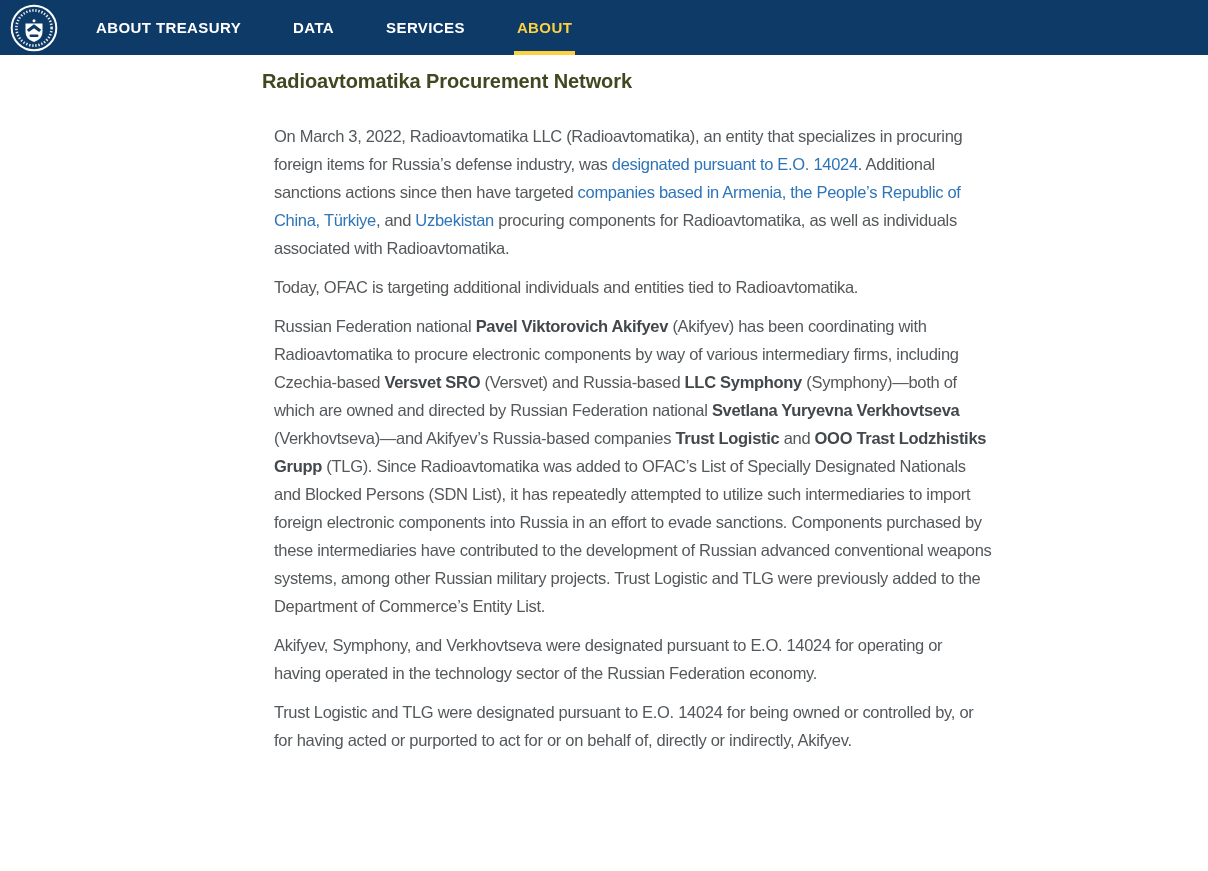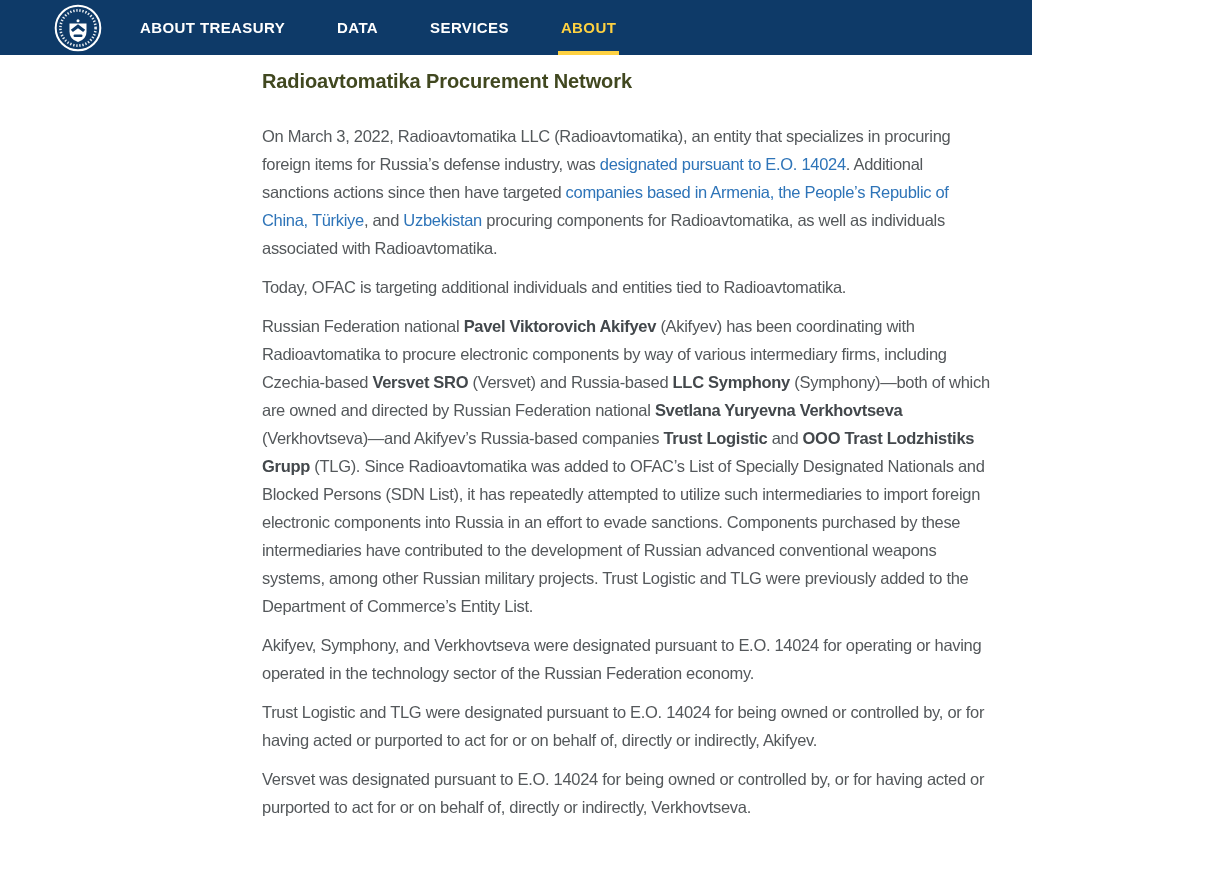--- a/index.html
+++ b/index.html
@@ -11,23 +11,23 @@
     --white:#ffffff;
   }
   *{margin:0;padding:0;box-sizing:border-box;}
   html,body{background:#fff;}
   body{
     width:1208px;height:871px;position:relative;overflow:hidden;
     font-family:"Liberation Sans","DejaVu Sans",sans-serif;
   }
   
   .topbar{
-    position:absolute;top:0;left:0;width:1032px;height:55px;
+    position:absolute;top:0;left:0;width:1208px;height:55px;
     background:var(--navy);
-    display:flex;align-items:center;padding-left:44px;
+    display:flex;align-items:center;
   }
   .seal{
     width:48px;height:48px;margin-left:10px;flex:none;display:block;
   }
   .nav-links{
     display:flex;align-items:stretch;height:100%;
     margin-left:38px;gap:52px;
   }
   .nav-item{
     display:flex;align-items:center;position:relative;
@@ -50,21 +50,21 @@
     position:absolute;left:262px;top:55px;width:730px;padding-top:12px;
   }
   h1.page-title{
     font-size:20px;line-height:28px;font-weight:700;
     color:var(--heading);
     margin:0 0 27px 0;letter-spacing:-0.1px;
   }
   .para{
     font-size:16.5px;line-height:28px;letter-spacing:-0.3px;
     color:var(--body);
-    margin:0 0 11px 0;
+    margin:0 0 11px 12px;
   }
   .para .bold{font-weight:700;color:#43484c;text-align:center;}
   .para a{
     color:var(--link);text-decoration:none;cursor:pointer;
   }
 </style>
 </head>
 <body>
 
 <header class="topbar">
@@ -90,15 +90,14 @@
 <div class="scroll-artifact"></div>
 
 <main class="main">
   <h1 class="page-title">Radioavtomatika Procurement Network</h1>
   <div>
       <p class="para"><span>On March 3, 2022, Radioavtomatika LLC (Radioavtomatika), an entity that specializes in procuring foreign items for Russia’s defense industry, was </span><a>designated pursuant to E.O. 14024</a><span>. Additional sanctions actions since then have targeted </span><a>companies based in Armenia, the People’s Republic of China, Türkiye</a><span>, and </span><a>Uzbekistan</a><span> procuring components for Radioavtomatika, as well as individuals associated with Radioavtomatika.</span></p>
       <p class="para"><span>Today, OFAC is targeting additional individuals and entities tied to Radioavtomatika.</span></p>
       <p class="para"><span>Russian Federation national </span><span class="bold">Pavel Viktorovich Akifyev</span><span> (Akifyev) has been coordinating with Radioavtomatika to procure electronic components by way of various intermediary firms, including Czechia-based </span><span class="bold">Versvet SRO</span><span> (Versvet) and Russia-based </span><span class="bold">LLC Symphony</span><span> (Symphony)—both of which are owned and directed by Russian Federation national </span><span class="bold">Svetlana Yuryevna Verkhovtseva</span><span> (Verkhovtseva)—and Akifyev’s Russia-based companies </span><span class="bold">Trust Logistic</span><span> and </span><span class="bold">OOO Trast Lodzhistiks Grupp</span><span> (TLG). Since Radioavtomatika was added to OFAC’s List of Specially Designated Nationals and Blocked Persons (SDN List), it has repeatedly attempted to utilize such intermediaries to import foreign electronic components into Russia in an effort to evade sanctions. Components purchased by these intermediaries have contributed to the development of Russian advanced conventional weapons systems, among other Russian military projects. Trust Logistic and TLG were previously added to the Department of Commerce’s Entity List.</span></p>
       <p class="para"><span>Akifyev, Symphony, and Verkhovtseva were designated pursuant to E.O. 14024 for operating or having operated in the technology sector of the Russian Federation economy.</span></p>
       <p class="para"><span>Trust Logistic and TLG were designated pursuant to E.O. 14024 for being owned or controlled by, or for having acted or purported to act for or on behalf of, directly or indirectly, Akifyev.</span></p>
-      <p class="para"><span>Versvet was designated pursuant to E.O. 14024 for being owned or controlled by, or for having acted or purported to act for or on behalf of, directly or indirectly, Verkhovtseva.</span></p>
     </div>
 </main>
 
 </body></html>

